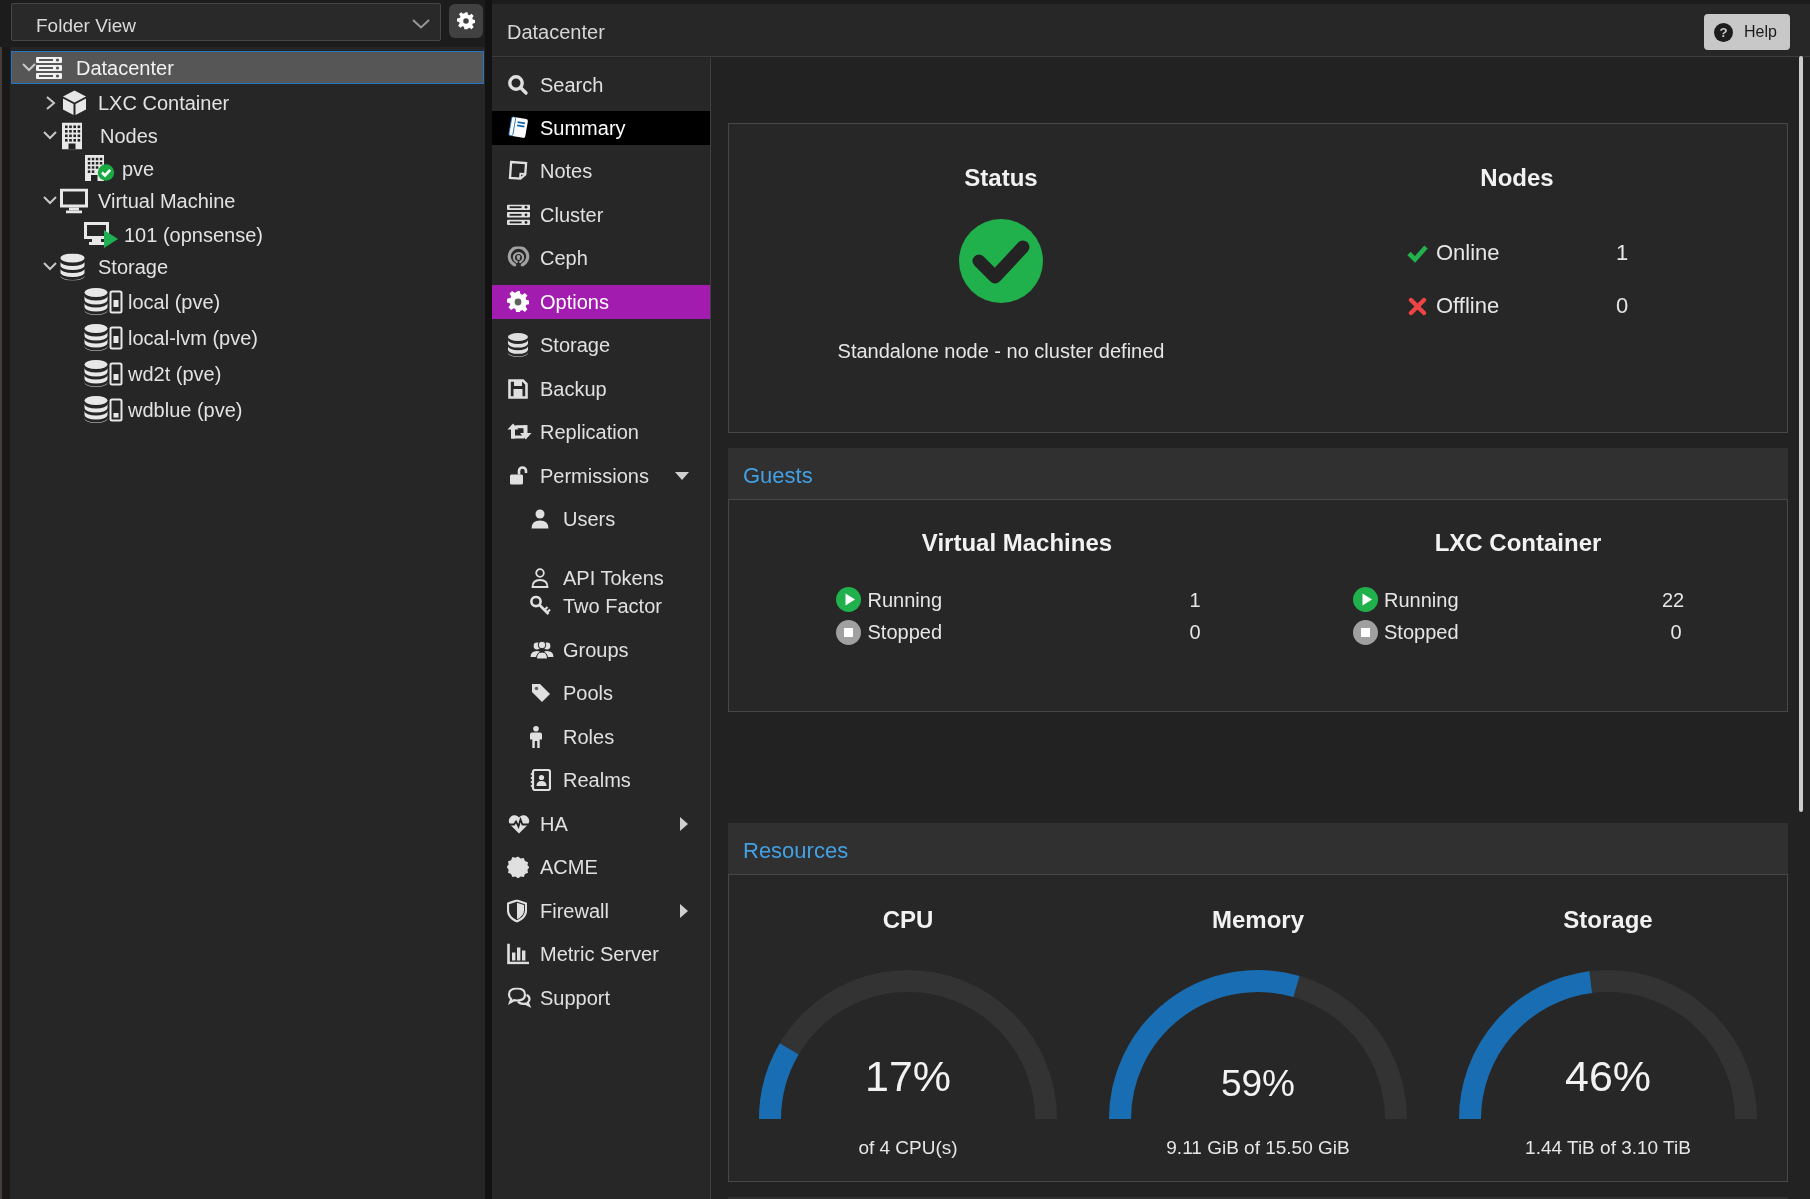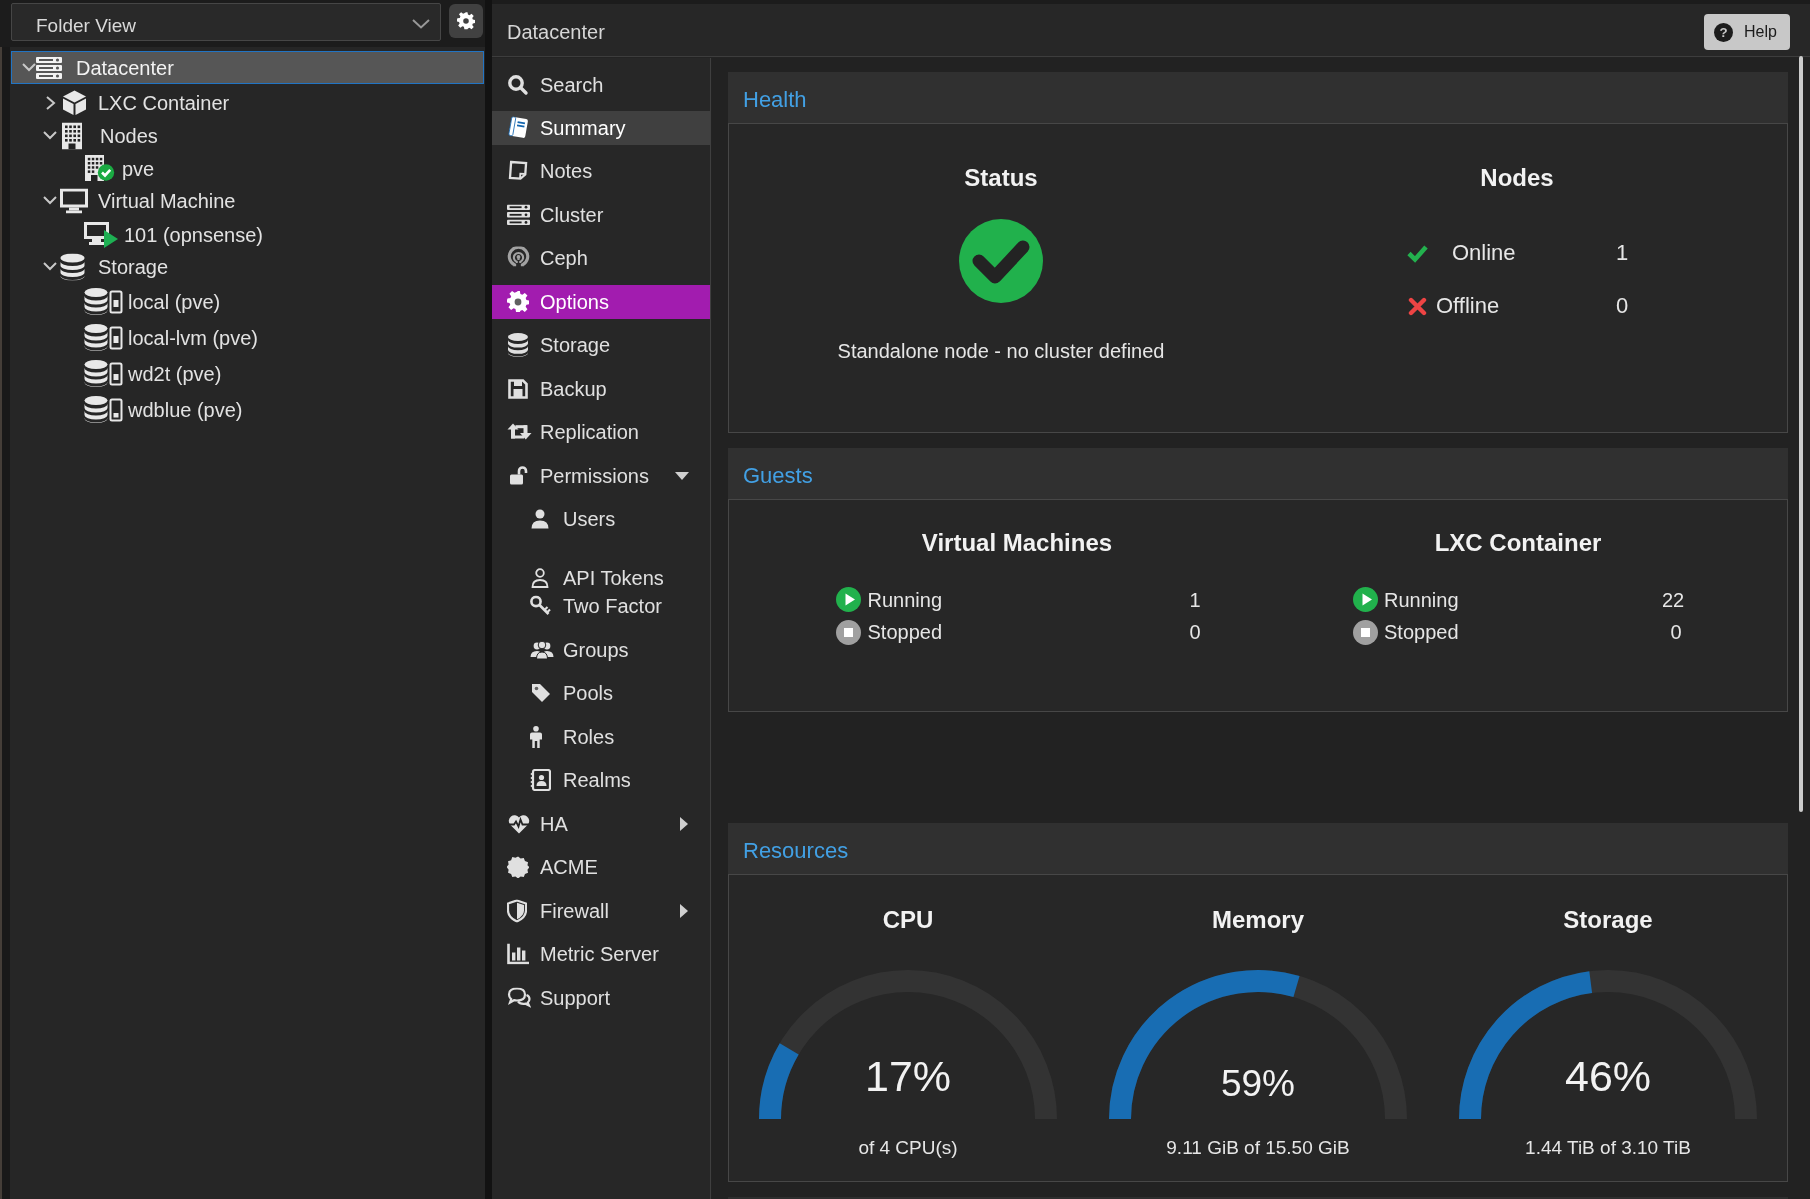--- a/index.html
+++ b/index.html
@@ -32,21 +32,21 @@
     border-radius:4px; color:#1b1b1b; font-size:16px; }
   
   #menu { left:492px; top:58px; width:219px; height:1141px; background:#272727;
     border-right:1px solid #3f3f3f; }
   .mitem { position:absolute; left:0; width:218px; height:34px; color:#e0e0e0;
     font-size:20px; }
   .mitem .lbl { position:absolute; left:48px; top:50%; transform:translateY(-50%); white-space:nowrap; }
   .mitem.sub .lbl { left:71px; }
   .mitem .ico { position:absolute; left:15px; top:50%; transform:translateY(-50%); }
   .mitem.sub .ico { left:38px; }
-  .mitem.sel { background:#404040; color:#ffffff; }
+  .mitem.sel { background:#000000; color:#ffffff; }
   .mitem.hov { background:#a21caf; color:#ffffff; }
   .caret-d { position:absolute; left:183px; top:50%; transform:translateY(-50%);
     width:0; height:0; border-left:7px solid transparent; border-right:7px solid transparent;
     border-top:8px solid #d0d0d0; }
   .caret-r { position:absolute; left:188px; top:50%; transform:translateY(-50%);
     width:0; height:0; border-top:7px solid transparent; border-bottom:7px solid transparent;
     border-left:8px solid #d0d0d0; }
   
   #content { left:712px; top:58px; width:1098px; height:1141px; background:#222222; }
   .panel { position:absolute; left:16px; width:1060px; }
@@ -463,33 +463,32 @@
     <div class="mitem" style="top:922.5px;">
       <svg class="ico" width="24" height="21" viewBox="0 0 24 21">
           <path d="M10 1 q8 0 8 6 q0 6-8 6 q-1.5 0-3-.3 L3 15 l1.2-3.5 Q2 9.7 2 7 q0-6 8-6z" fill="none" stroke="#e0e0e0" stroke-width="2.2"></path>
           <path d="M19.5 7.5 q3 1.2 3 4 q0 2.2-1.8 3.6 L22 18 l-3.5-1.8 q-1 .2-2 .2 q-4 0-5.5-2.5" fill="none" stroke="#e0e0e0" stroke-width="2.2"></path>
         </svg>
       <span class="lbl">Support</span>
     </div>
   </div>
   <div class="abs" id="content">
     <div class="panel" id="p-health" style="top:14px; height:361px;">
-      <div class="phead">Health</div>
       <div class="pbody"></div>
       <div class="h2c" style="left:273px; top:106px;">Status</div>
       <svg class="abs" style="left:231px; top:147px;" width="84" height="84" viewBox="0 0 84 84">
           <circle cx="42" cy="42" r="42" fill="#21b14c"></circle>
           <path d="M20 42 L36 58 L64 28" stroke="#232323" stroke-width="13" fill="none" stroke-linecap="round" stroke-linejoin="round"></path>
         </svg>
       <div class="btext cc" style="left:273px; top:279px; font-size:20px;">Standalone node - no cluster defined</div>
       <div class="h2c" style="left:789px; top:106px;">Nodes</div>
       <svg class="abs" style="left:679px; top:171px;" width="21" height="20" viewBox="0 0 21 20">
           <path d="M2 10.5 L8 16.5 L19 4" stroke="#23b14e" stroke-width="4.6" fill="none"></path>
         </svg>
-      <div class="btext" style="left:724px; top:181px; transform:translateY(-50%);">Online</div>
+      <div class="btext" style="left:708px; top:181px; transform:translateY(-50%);">Online</div>
       <div class="btext cc" style="left:894px; top:181px;">1</div>
       <svg class="abs" style="left:680px; top:225px;" width="19" height="19" viewBox="0 0 19 19">
           <path d="M3 3 L16 16 M16 3 L3 16" stroke="#ee4444" stroke-width="4.4" stroke-linecap="round"></path>
         </svg>
       <div class="btext" style="left:708px; top:234px; transform:translateY(-50%);">Offline</div>
       <div class="btext cc" style="left:894px; top:234px;">0</div>
     </div>
     <div class="panel" id="p-guests" style="top:390px; height:264px;border-radius:9px;">
       <div class="phead">Guests</div>
       <div class="pbody"></div>

